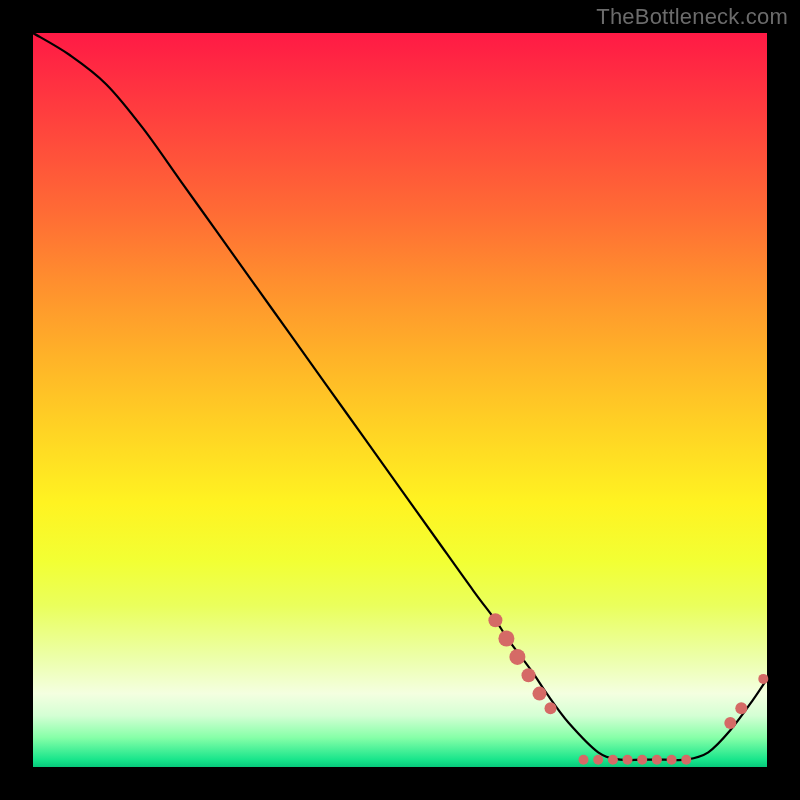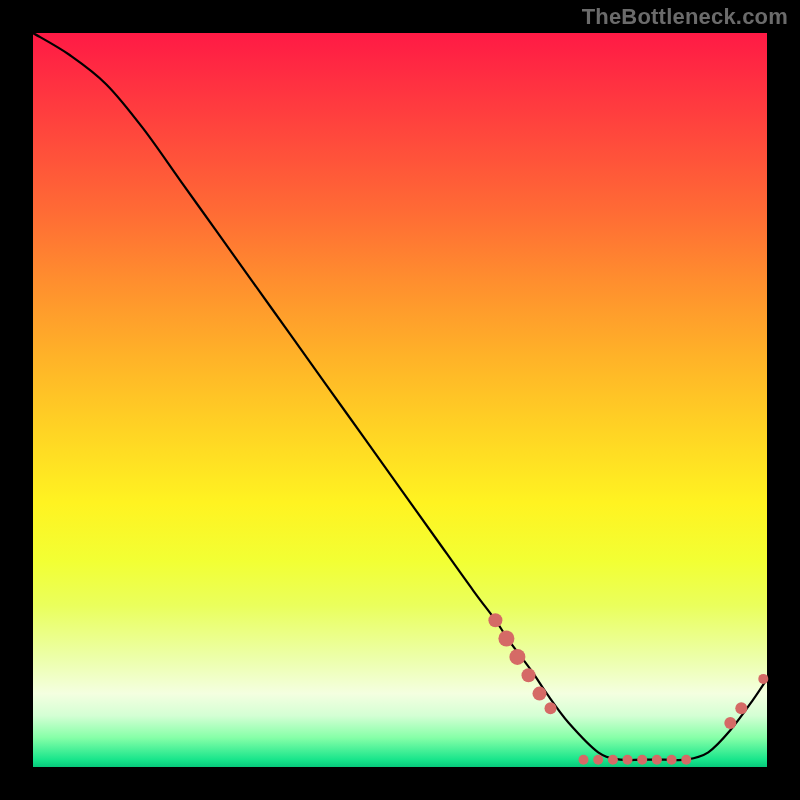--- a/index.html
+++ b/index.html
@@ -16,21 +16,21 @@
     width: 800px;
     height: 800px;
     background: #000;
   }
   .watermark {
     position: absolute;
     top: 4px;
     right: 12px;
     color: #6b6b6b;
     font-size: 22px;
-    font-weight: 700;
+    font-weight: 400;
     letter-spacing: 0.2px;
     user-select: none;
   }
   .plot {
     position: absolute;
     left: 33px;
     top: 33px;
     width: 734px;
     height: 734px;
     background: linear-gradient(to bottom,

